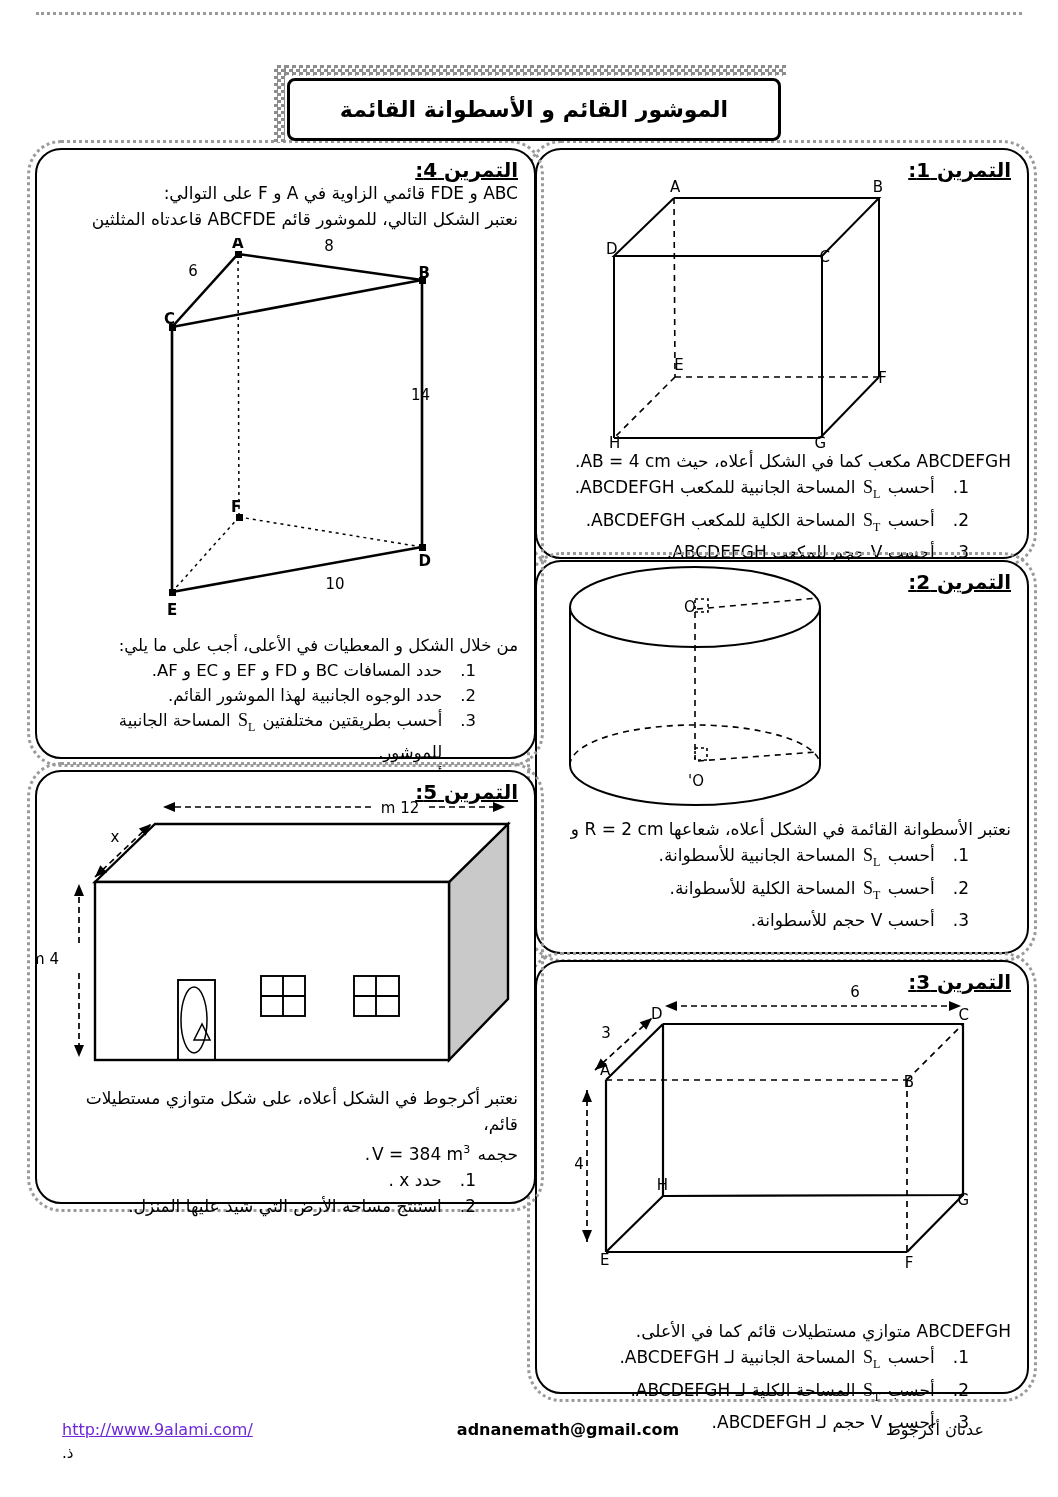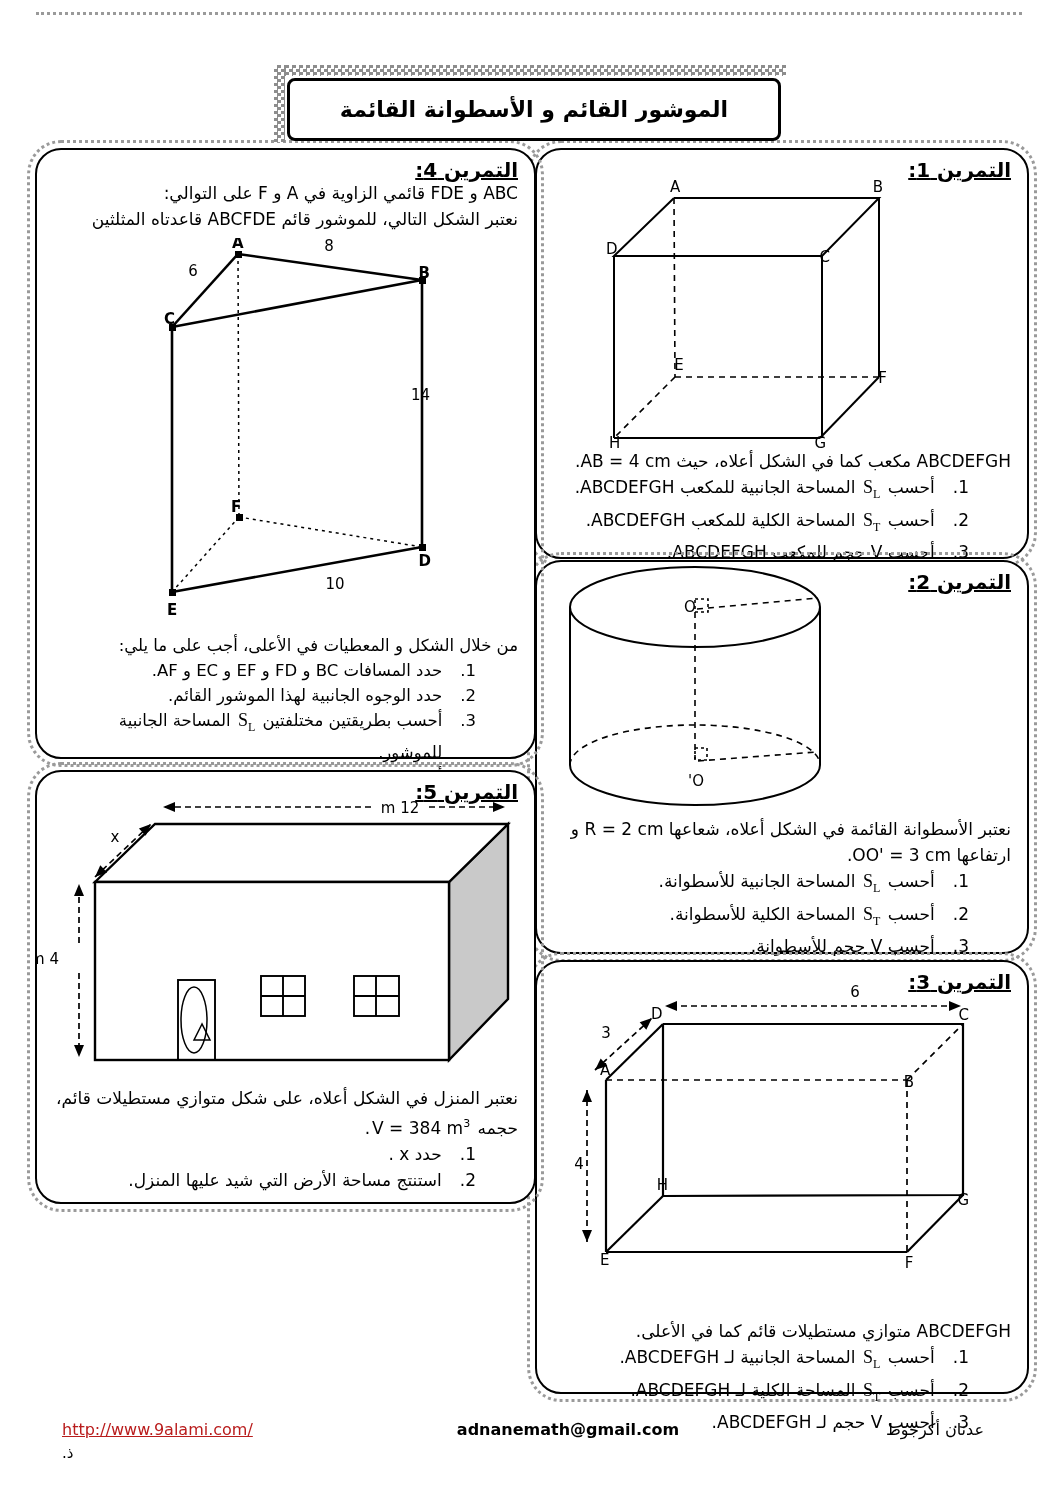--- a/index.html
+++ b/index.html
@@ -28,21 +28,21 @@
   .sym{direction:ltr;unicode-bidi:embed;font-family:"Liberation Serif","DejaVu Serif",serif;
        font-size:18px;margin:0 2px;}
   .sym sub{font-size:12px;}
   .ltrchunk{direction:ltr;unicode-bidi:embed;margin:10px 2px;}
   .ltrchunk sup{font-size:11px;}
   svg{position:absolute;}
   svg text{font-family:"DejaVu Sans",sans-serif;font-size:15px;fill:#000;}
   svg text.bold{font-weight:bold;}
   
   .footer{position:absolute;top:1414px;left:0;right:0;height:60px;font-size:16px;}
-  .f-link{position:absolute;left:62px;top:6px;direction:ltr;color:#b91c1c;
+  .f-link{position:absolute;left:62px;top:6px;direction:ltr;color:#6d28d9;
           text-decoration:underline;}
   .f-note{position:absolute;left:62px;top:30px;font-size:15px;}
   .f-email{position:absolute;left:50%;transform:translateX(-50%);top:6px;font-weight:bold;
            direction:ltr;margin-left:39px;}
   .f-name{position:absolute;right:74px;top:6px;}
 </style>
 </head>
 <body>
 
 <div class="page">
@@ -113,21 +113,20 @@
         <line x1="160" y1="47" x2="281" y2="36"></line>
         <line x1="161" y1="199" x2="279" y2="190"></line>
         <rect x="158" y="37" width="13" height="13" stroke-dasharray="3 3"></rect>
         <rect x="158" y="186" width="12" height="12" stroke-dasharray="3 3"></rect>
       </g>
       <text x="147" y="50" text-anchor="end">O</text>
       <text x="151" y="224" text-anchor="end">O'</text>
     </svg>
     <div class="txt" style="top:254px;">
       <div>نعتبر الأسطوانة القائمة في الشكل أعلاه، شعاعها R = 2 cm و</div>
-      <div>ارتفاعها OO' = 3 cm.</div>
       <div class="item">
         <span class="inum">1.</span>
         <span><span>أحسب</span>
           <span class="sym"><span>S</span><sub>L</sub></span>
           <span>المساحة الجانبية للأسطوانة.</span></span>
       </div>
       <div class="item">
         <span class="inum">2.</span>
         <span><span>أحسب</span>
           <span class="sym"><span>S</span><sub>T</sub></span>
@@ -298,21 +297,21 @@
         <polygon points="114,27 108.7,38.8 101.9,31.6"></polygon>
         <polygon points="58,80 70.1,75.4 63.3,68.2"></polygon>
         <polygon points="42,87 37,99 47,99"></polygon>
         <polygon points="42,260 37,248 47,248"></polygon>
       </g>
       <text x="363" y="16" text-anchor="middle">12 m</text>
       <text x="78" y="45" text-anchor="middle">x</text>
       <text x="22" y="167" text-anchor="start">4 m</text>
     </svg>
     <div class="txt" style="top:313px;">
-      <div>نعتبر المنزل في الشكل أعلاه، على شكل متوازي مستطيلات قائم،</div>
+      <div>نعتبر أكرجوط في الشكل أعلاه، على شكل متوازي مستطيلات قائم،</div>
       <div>
         <span>حجمه</span>
         <span class="ltrchunk"><span>V = 384 m</span><sup>3</sup></span><span>.</span>
       </div>
       <div class="item">
         <span class="inum">1.</span>
         <span>حدد x .</span>
       </div>
       <div class="item">
         <span class="inum">2.</span>

